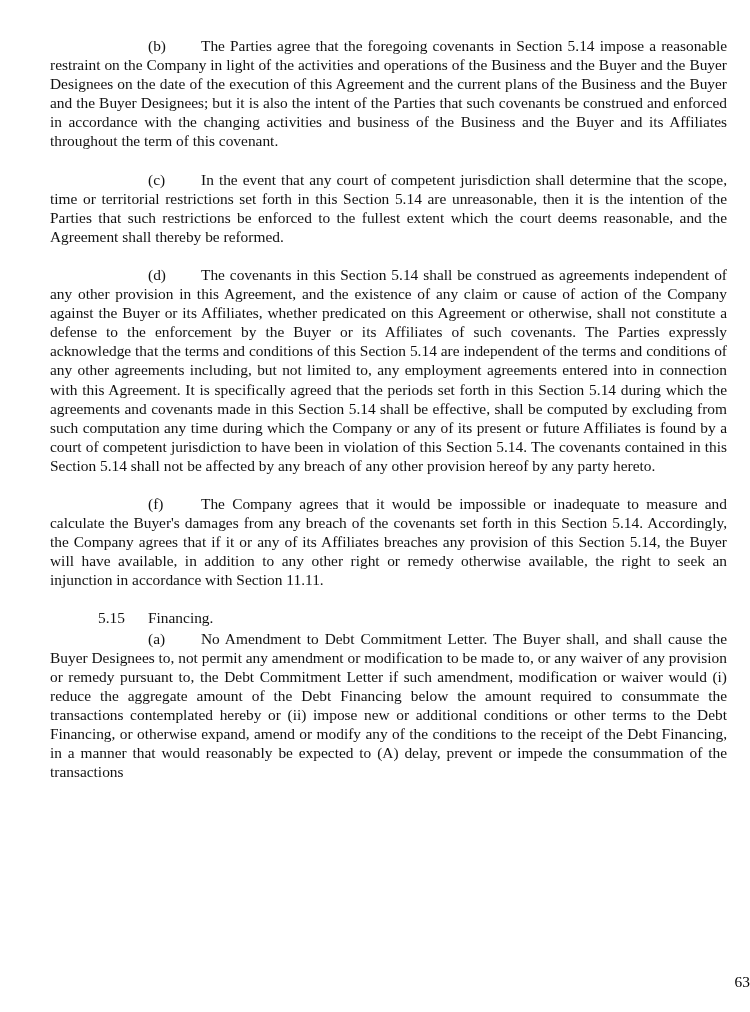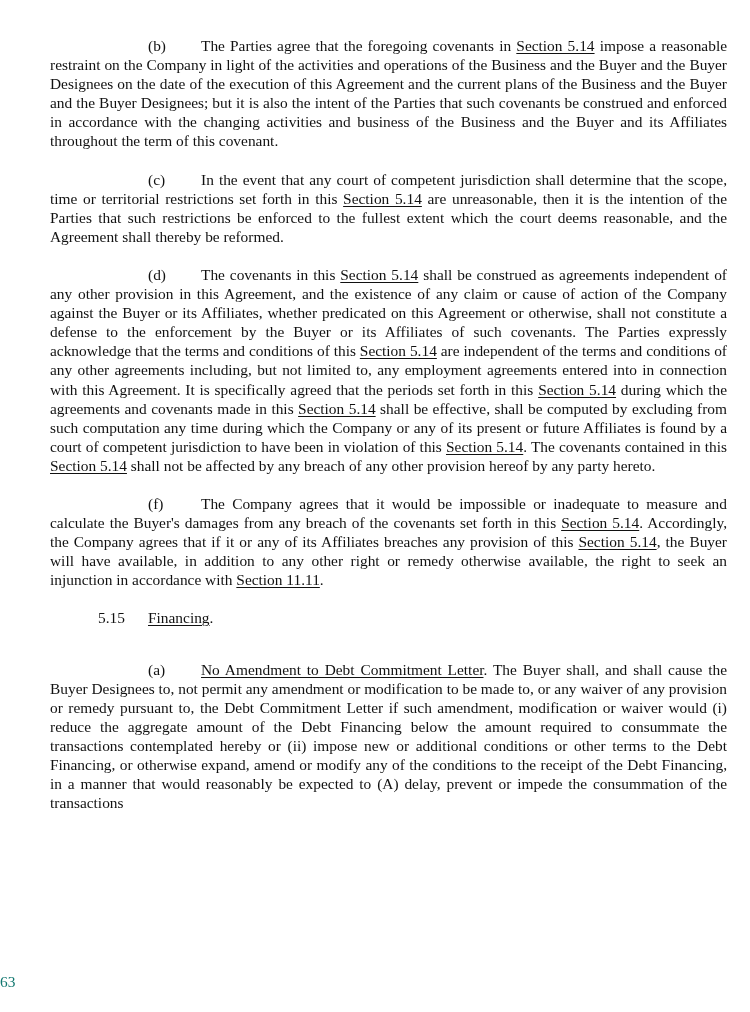--- a/index.html
+++ b/index.html
@@ -27,40 +27,39 @@
       margin: 0 0 19px 0;
       text-align: justify;
       text-justify: inter-word;
     }
     .para .label {
       display: inline-block;
       margin-left: 98px;
       width: 53px;
     }
     .u {
-      text-decoration: underline;
       text-underline-offset: 2px;
     }
     .heading {
-      margin: 0 0 32px 0;
+      margin: 0 0 1px 0;
     }
     .heading .num {
       display: inline-block;
       margin-left: 48px;
       width: 50px;
     }
     .page-number {
       position: absolute;
       left: 0;
       width: 750px;
       top: 973px;
-      text-align: left;
+      text-align: right;
       font-family: "Liberation Serif", "DejaVu Serif", serif;
       font-size: 15.4px;
-      color: #0f766e;
+      color: #000000;
     }
   </style>
 </head>
 <body>
 
 <div class="page">
 
   <p class="para"><span class="label">(b)</span><span>The Parties agree that the foregoing covenants in </span><span class="u">Section 5.14</span><span> impose a reasonable restraint on the Company in light of the activities and operations of the Business and the Buyer and the Buyer Designees on the date of the execution of this Agreement and the current plans of the Business and the Buyer and the Buyer Designees; but it is also the intent of the Parties that such covenants be construed and enforced in accordance with the changing activities and business of the Business and the Buyer and its Affiliates throughout the term of this covenant.</span></p>
 
   <p class="para"><span class="label">(c)</span><span>In the event that any court of competent jurisdiction shall determine that the scope, time or territorial restrictions set forth in this </span><span class="u">Section 5.14</span><span> are unreasonable, then it is the intention of the Parties that such restrictions be enforced to the fullest extent which the court deems reasonable, and the Agreement shall thereby be reformed.</span></p>

